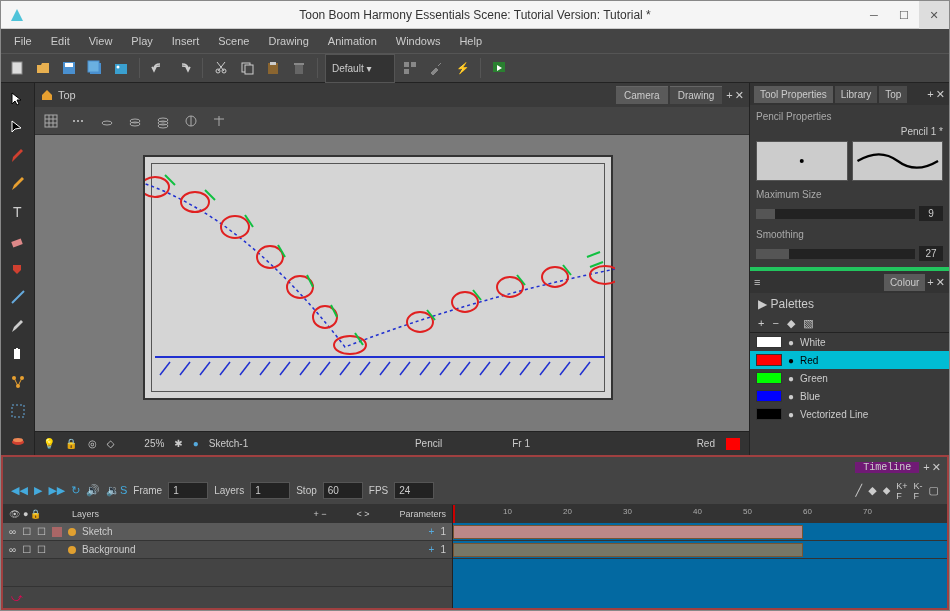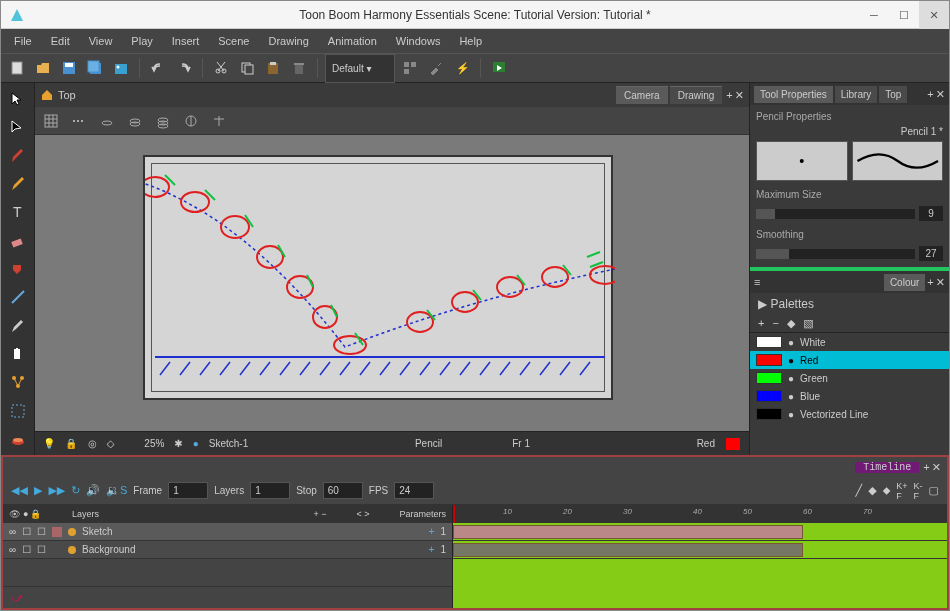--- a/index.html
+++ b/index.html
@@ -53,21 +53,21 @@
 .timeline-tab { background: #701a75; padding: 0 8px; font-size: 10px; font-family: Liberation Mono, monospace; }
 .timeline-controls { height: 28px; display: flex; align-items: center; padding: 0 8px; gap: 6px; border-bottom: 1px solid #333; }
 .tl-input { background: #222; border: 1px solid #555; color: #ccc; width: 40px; padding: 2px 4px; font-size: 10px; }
 .tl-label { font-size: 10px; }
 .timeline-body { flex: 1; display: flex; }
 .layers-section { width: 450px; display: flex; flex-direction: column; border-right: 1px solid #222; }
 .layers-header { height: 18px; background: #333; display: flex; align-items: center; padding: 0 6px; font-size: 9px; gap: 30px; }
 .layer-row { height: 18px; display: flex; align-items: center; padding: 0 6px; gap: 6px; font-size: 10px; background: #4a4a4a; border-bottom: 1px solid #333; }
 .layer-row.active { background: #5a5a5a; }
 .layer-dot { width: 8px; height: 8px; border-radius: 50%; }
-.tracks-section { flex: 1; background: #84cc16; position: relative; font-style: italic; }
+.tracks-section { flex: 1; background: #0369a1; position: relative; }
 .ruler { height: 18px; background: #333; position: relative; font-size: 8px; }
 .ruler-mark { position: absolute; top: 2px; color: #aaa; }
 .ruler-line { position: absolute; left: 0; top: 0; width: 2px; height: 100%; background: #c00; }
 .track-row { height: 18px; border-bottom: 1px solid #333; position: relative; }
 .track-block { position: absolute; left: 0; top: 2px; height: 14px; background: #a86; border: 1px solid #753; }
 .plus-minus { display: flex; gap: 2px; font-size: 11px; }
 .plus-minus span { cursor: pointer; }
 svg { display: block; }
 </style>
 </head>

